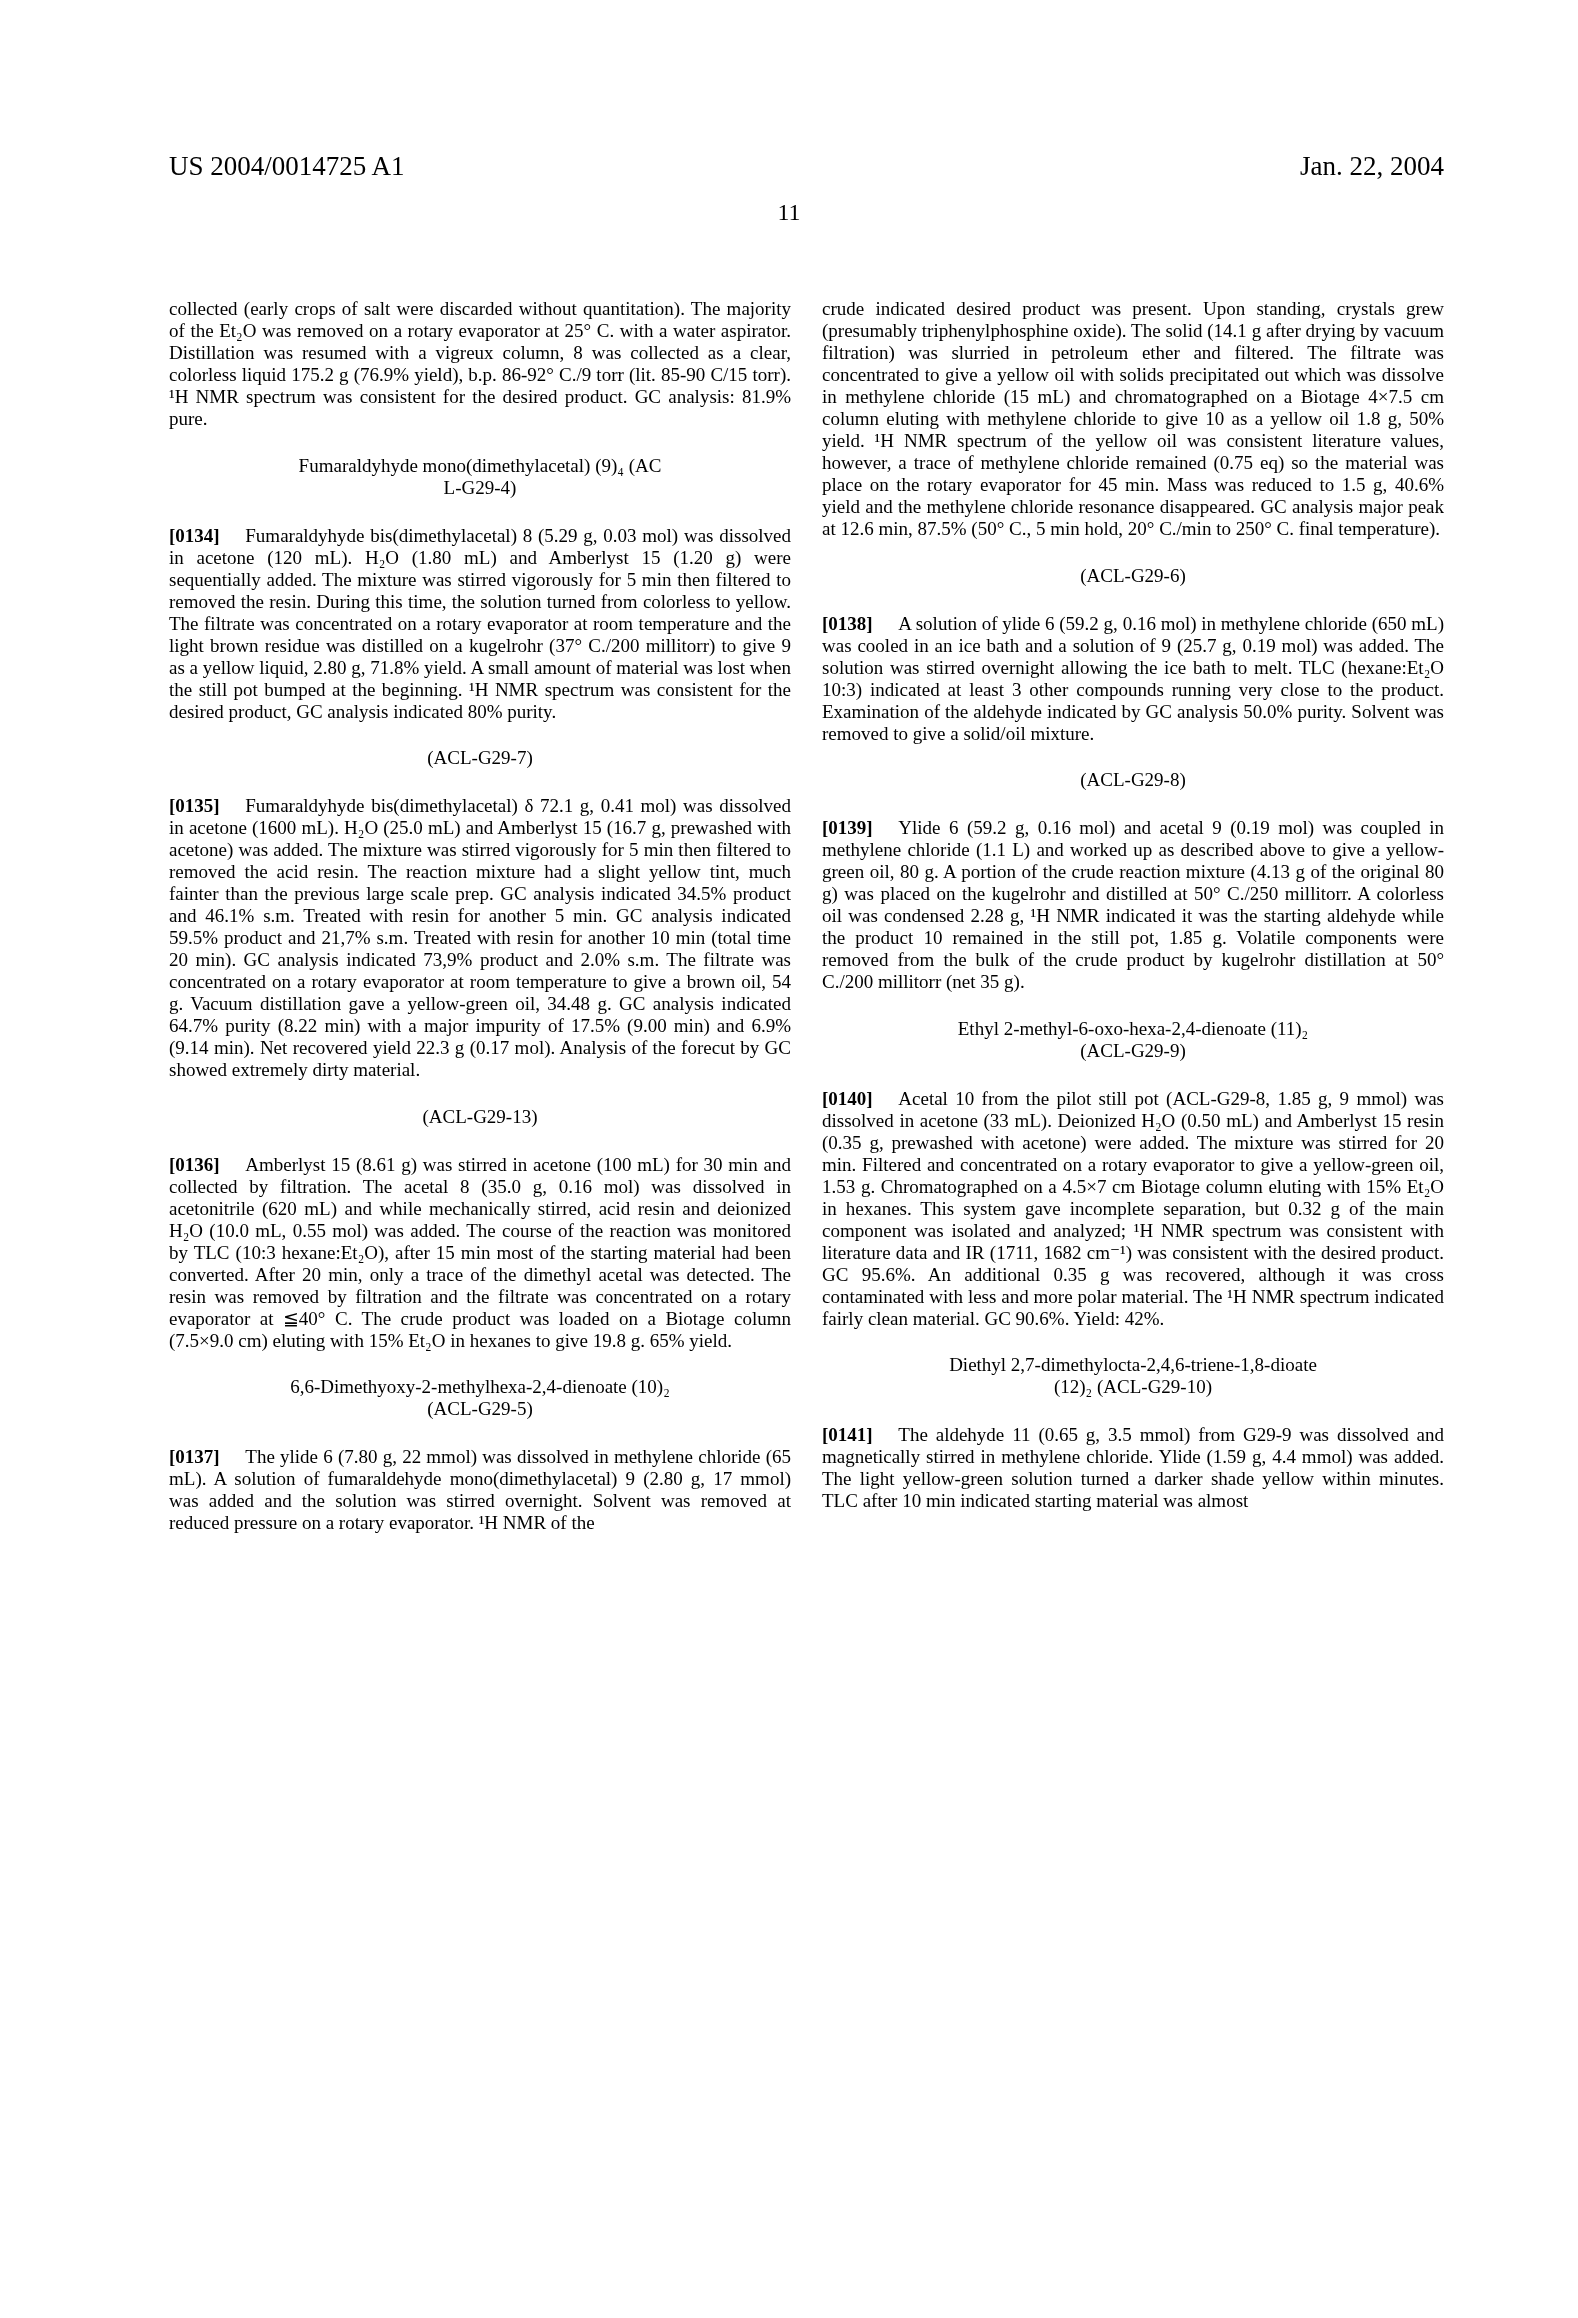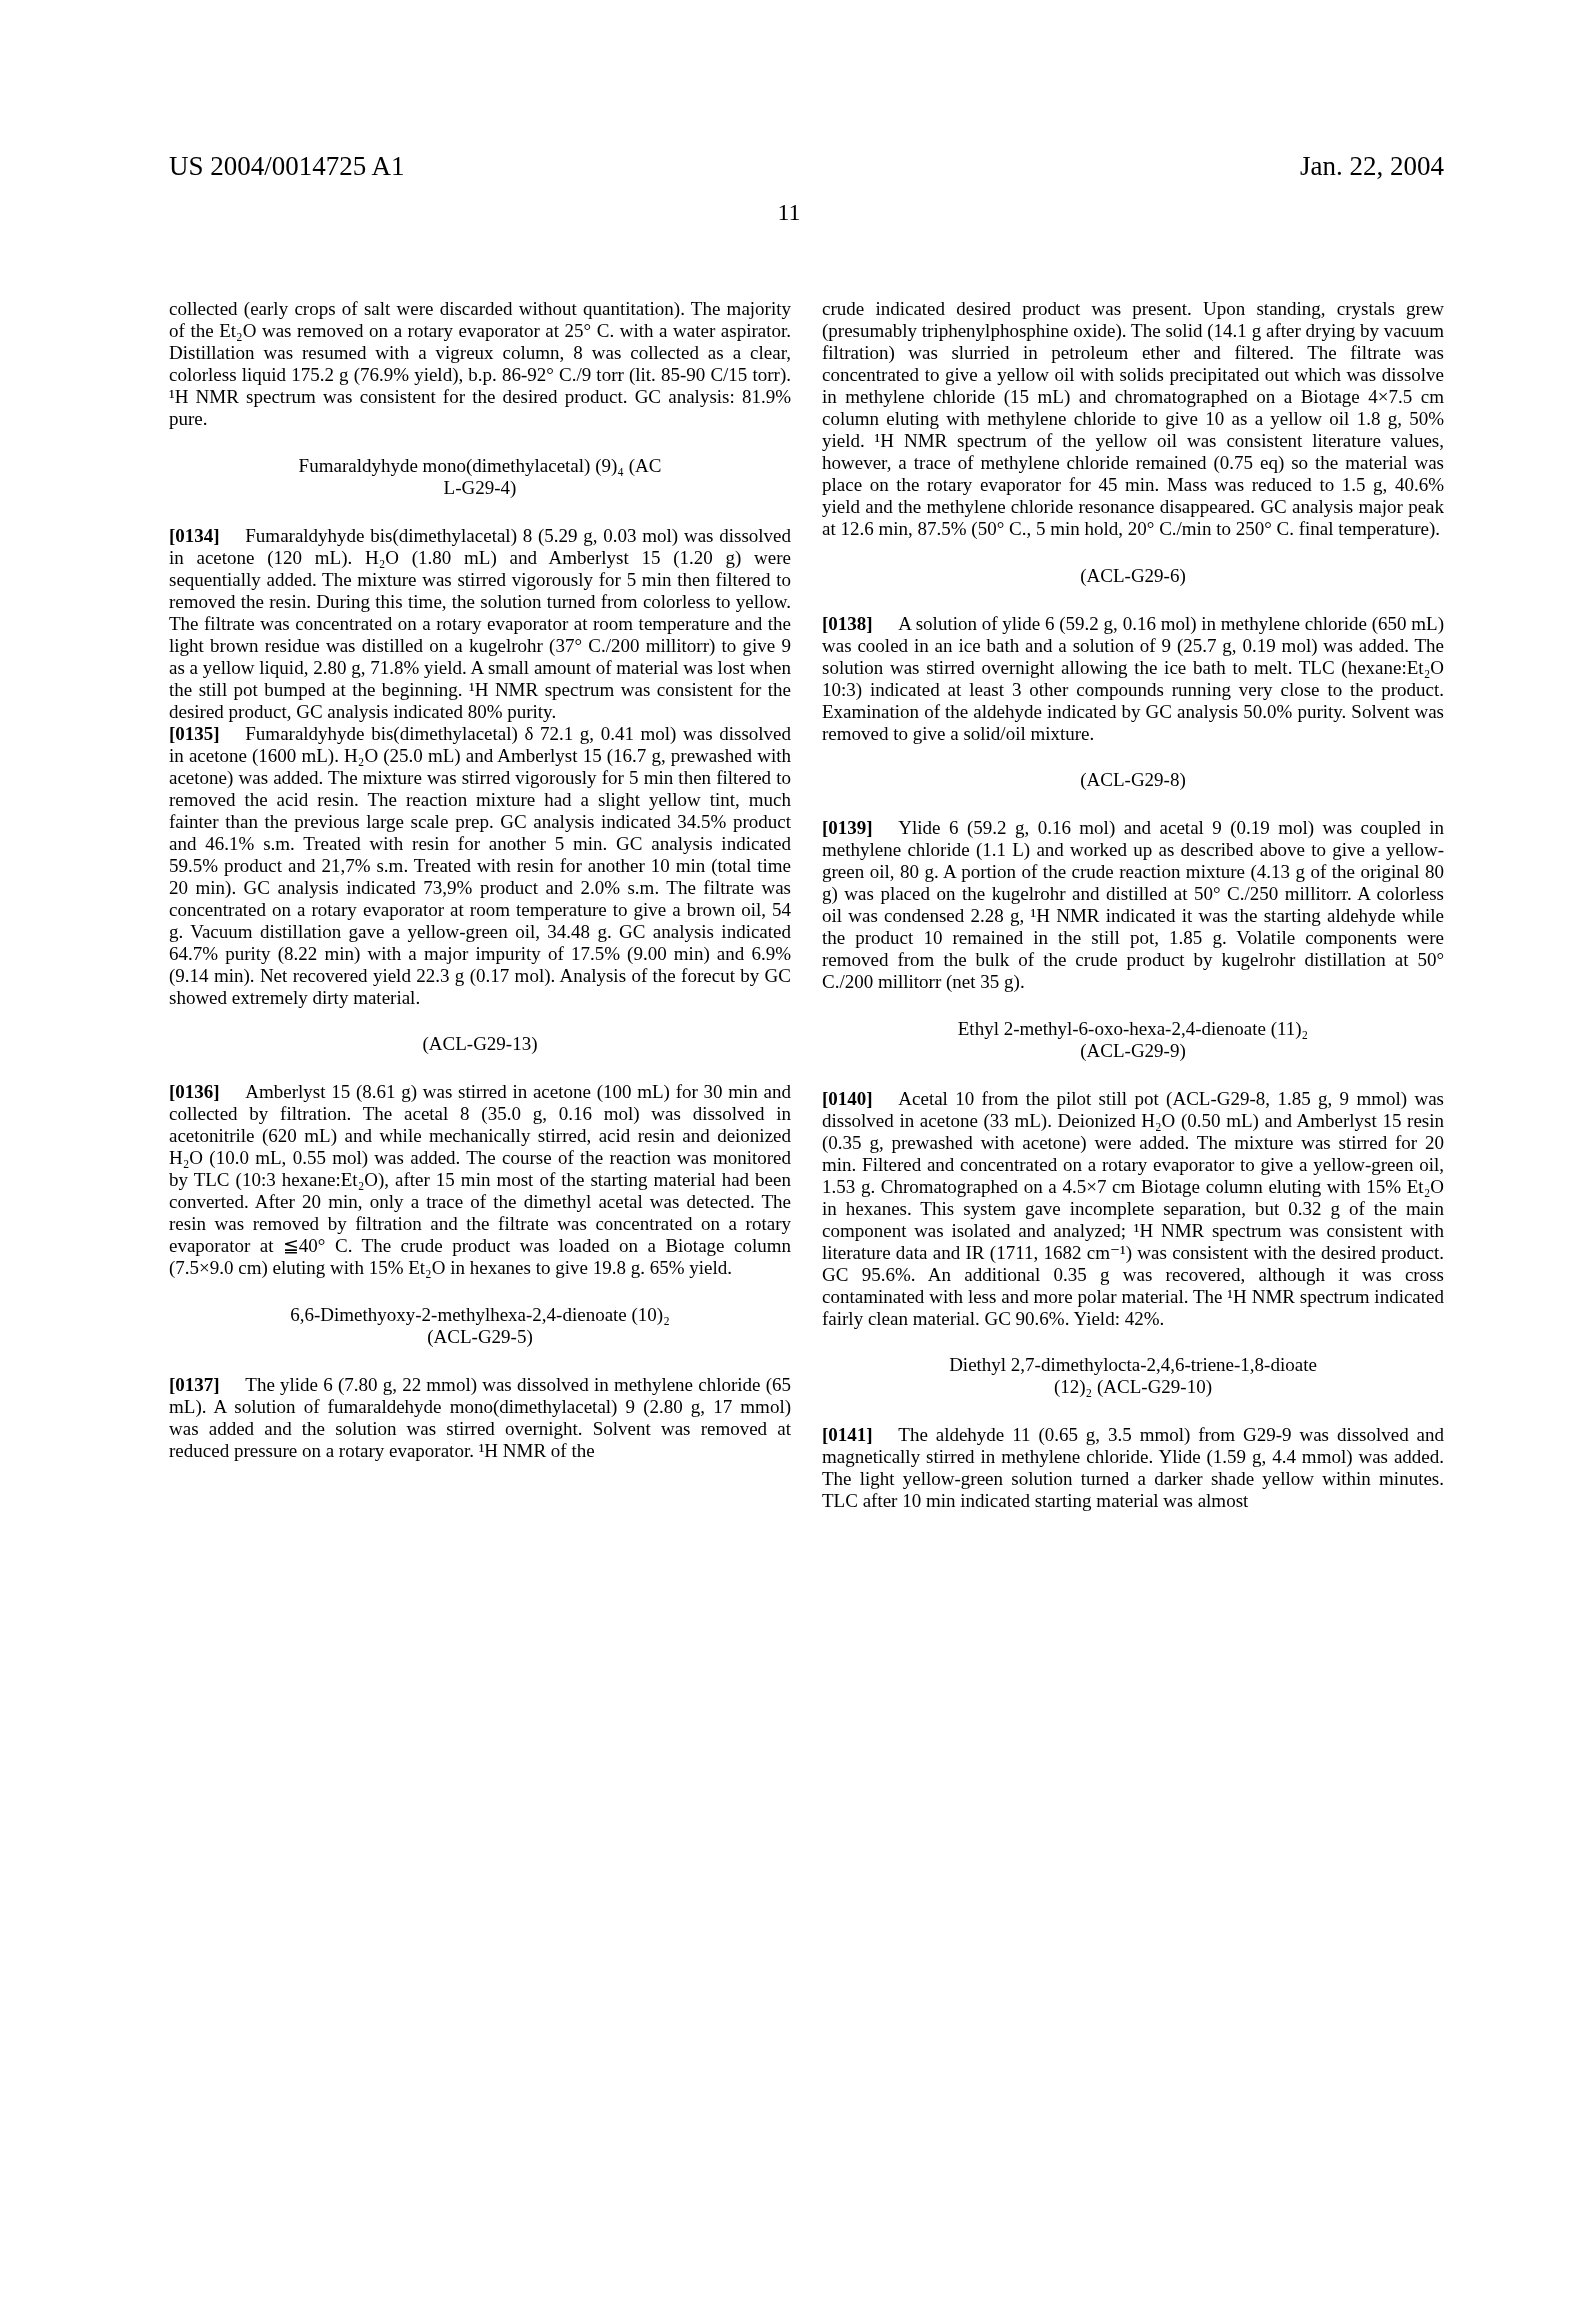--- a/index.html
+++ b/index.html
@@ -71,20 +71,23 @@
     <div class="column">
       <p class="para"><span>collected (early crops of salt were discarded without quantitation). The majority of the Et₂O was removed on a rotary evaporator at 25° C. with a water aspirator. Distillation was resumed with a vigreux column, 8 was collected as a clear, colorless liquid 175.2 g (76.9% yield), b.p. 86-92° C./9 torr (lit. 85-90 C/15 torr). ¹H NMR spectrum was consistent for the desired product. GC analysis: 81.9% pure.</span></p>
 
       <div class="heading">
         <span class="hline">Fumaraldyhyde mono(dimethylacetal) (9)₄ (AC</span>
         <span class="hline">L-G29-4)</span>
       </div>
 
       <p class="para"><span class="ptag">[0134]</span><span>Fumaraldyhyde bis(dimethylacetal) 8 (5.29 g, 0.03 mol) was dissolved in acetone (120 mL). H₂O (1.80 mL) and Amberlyst 15 (1.20 g) were sequentially added. The mixture was stirred vigorously for 5 min then filtered to removed the resin. During this time, the solution turned from colorless to yellow. The filtrate was concentrated on a rotary evaporator at room temperature and the light brown residue was distilled on a kugelrohr (37° C./200 millitorr) to give 9 as a yellow liquid, 2.80 g, 71.8% yield. A small amount of material was lost when the still pot bumped at the beginning. ¹H NMR spectrum was consistent for the desired product, GC analysis indicated 80% purity.</span></p>
 
+      <div class="heading">
+        <span class="hline">(ACL-G29-7)</span>
+      </div>
 
       <p class="para"><span class="ptag">[0135]</span><span>Fumaraldyhyde bis(dimethylacetal) δ 72.1 g, 0.41 mol) was dissolved in acetone (1600 mL). H₂O (25.0 mL) and Amberlyst 15 (16.7 g, prewashed with acetone) was added. The mixture was stirred vigorously for 5 min then filtered to removed the acid resin. The reaction mixture had a slight yellow tint, much fainter than the previous large scale prep. GC analysis indicated 34.5% product and 46.1% s.m. Treated with resin for another 5 min. GC analysis indicated 59.5% product and 21,7% s.m. Treated with resin for another 10 min (total time 20 min). GC analysis indicated 73,9% product and 2.0% s.m. The filtrate was concentrated on a rotary evaporator at room temperature to give a brown oil, 54 g. Vacuum distillation gave a yellow-green oil, 34.48 g. GC analysis indicated 64.7% purity (8.22 min) with a major impurity of 17.5% (9.00 min) and 6.9% (9.14 min). Net recovered yield 22.3 g (0.17 mol). Analysis of the forecut by GC showed extremely dirty material.</span></p>
 
       <div class="heading">
         <span class="hline">(ACL-G29-13)</span>
       </div>
 
       <p class="para"><span class="ptag">[0136]</span><span>Amberlyst 15 (8.61 g) was stirred in acetone (100 mL) for 30 min and collected by filtration. The acetal 8 (35.0 g, 0.16 mol) was dissolved in acetonitrile (620 mL) and while mechanically stirred, acid resin and deionized H₂O (10.0 mL, 0.55 mol) was added. The course of the reaction was monitored by TLC (10:3 hexane:Et₂O), after 15 min most of the starting material had been converted. After 20 min, only a trace of the dimethyl acetal was detected. The resin was removed by filtration and the filtrate was concentrated on a rotary evaporator at ≦40° C. The crude product was loaded on a Biotage column (7.5×9.0 cm) eluting with 15% Et₂O in hexanes to give 19.8 g. 65% yield.</span></p>
 
       <div class="heading">

